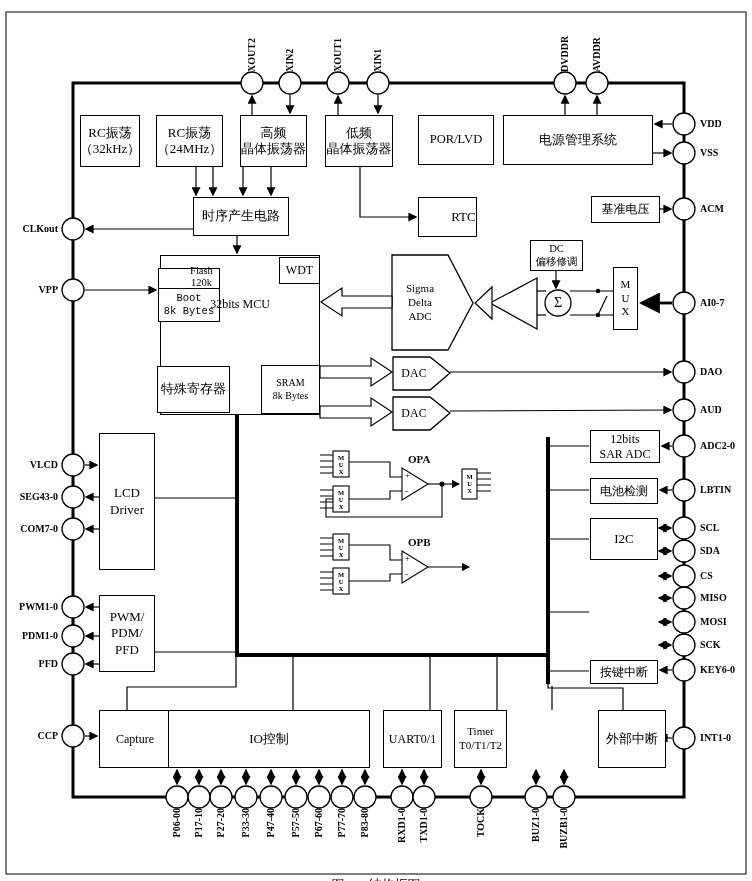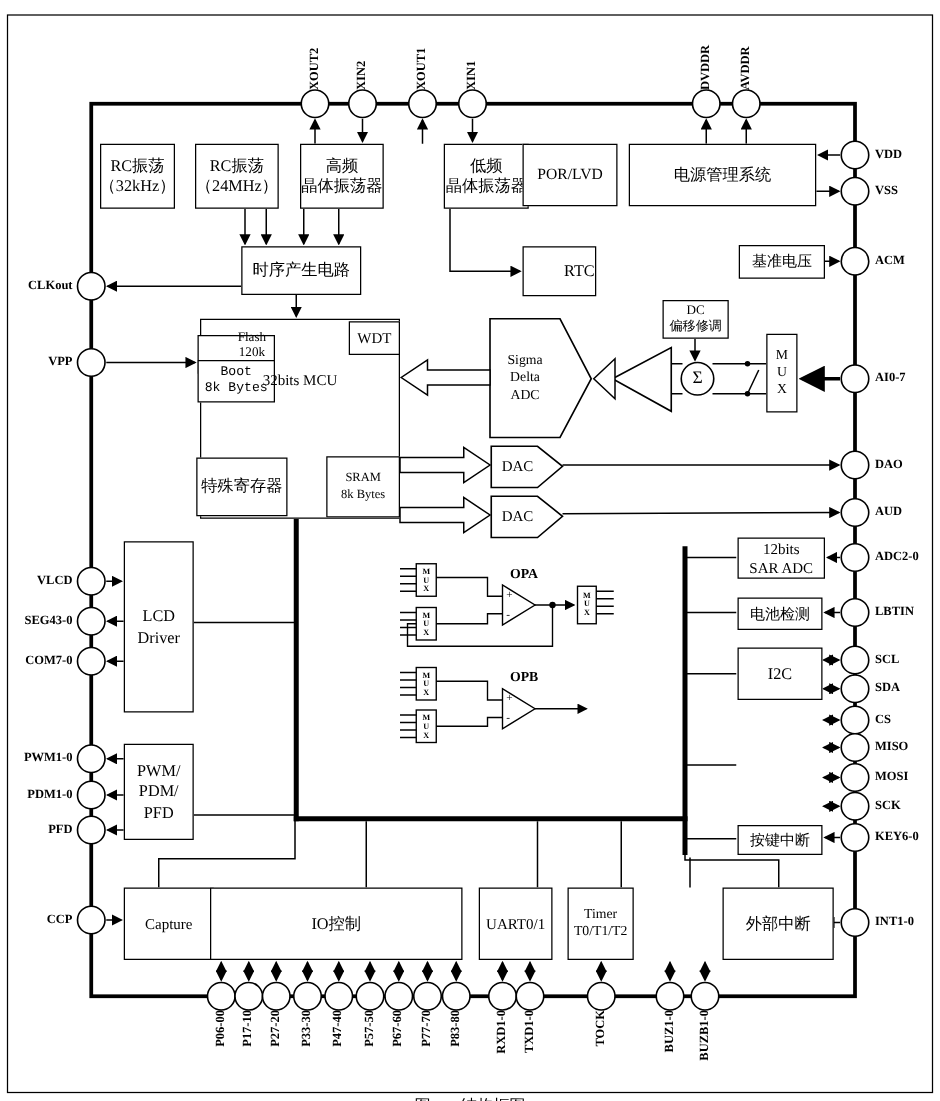--- a/index.html
+++ b/index.html
@@ -222,21 +222,21 @@
         <circle cx="564" cy="797" r="11"></circle>
   </g>
 </svg>
 
 <div class="blk" style="left:80px;top:115px;width:60px;height:52px;">RC振荡
 （32kHz）</div>
 <div class="blk" style="left:156px;top:115px;width:67px;height:52px;">RC振荡
 （24MHz）</div>
 <div class="blk" style="left:240px;top:115px;width:67px;height:52px;">高频
 晶体振荡器</div>
-<div class="blk" style="left:325px;top:115px;width:68px;height:52px;margin-left:30px;">低频
+<div class="blk" style="left:325px;top:115px;width:68px;height:52px;">低频
 晶体振荡器</div>
 <div class="blk f125" style="left:418px;top:115px;width:76px;height:50px;">POR/LVD</div>
 <div class="blk" style="left:503px;top:115px;width:150px;height:50px;">电源管理系统</div>
 <div class="blk f12" style="left:591px;top:196px;width:69px;height:27px;">基准电压</div>
 <div class="blk" style="left:418px;top:197px;width:59px;height:40px;padding-left:32px;">RTC</div>
 <div class="blk" style="left:193px;top:197px;width:96px;height:39px;">时序产生电路</div>
 
 <div class="blk" style="left:160px;top:255px;width:160px;height:160px;"></div>
 <div class="blk f10" style="left:158px;top:268px;width:62px;height:31px;padding-left:25px;">Flash
 120k Bytes</div>
@@ -269,21 +269,21 @@
 <div class="blk f12" style="left:590px;top:660px;width:68px;height:24px;">按键中断</div>
 
 <div class="blk" style="left:99px;top:595px;width:56px;height:77px;">PWM/
 PDM/
 PFD</div>
 <div class="blk f12" style="left:99px;top:710px;width:72px;height:58px;">Capture</div>
 <div class="blk" style="left:168px;top:710px;width:202px;height:58px;">IO控制</div>
 <div class="blk f12" style="left:383px;top:710px;width:59px;height:58px;">UART0/1</div>
 <div class="blk f11" style="left:454px;top:710px;width:53px;height:58px;">Timer
 T0/T1/T2</div>
-<div class="blk" style="left:578px;top:710px;width:89px;height:58px;">外部中断</div>
+<div class="blk" style="left:598px;top:710px;width:68px;height:58px;">外部中断</div>
 
 <div class="opamp-label" style="left:408px;top:453px;">OPA</div>
 <div class="opamp-label" style="left:408px;top:536px;">OPB</div>
 <div class="muxtxt" style="left:333px;top:454px;width:16px;">M
 U
 X</div>
 <div class="muxtxt" style="left:333px;top:489px;width:16px;">M
 U
 X</div>
 <div class="muxtxt" style="left:462px;top:473px;width:15px;">M

